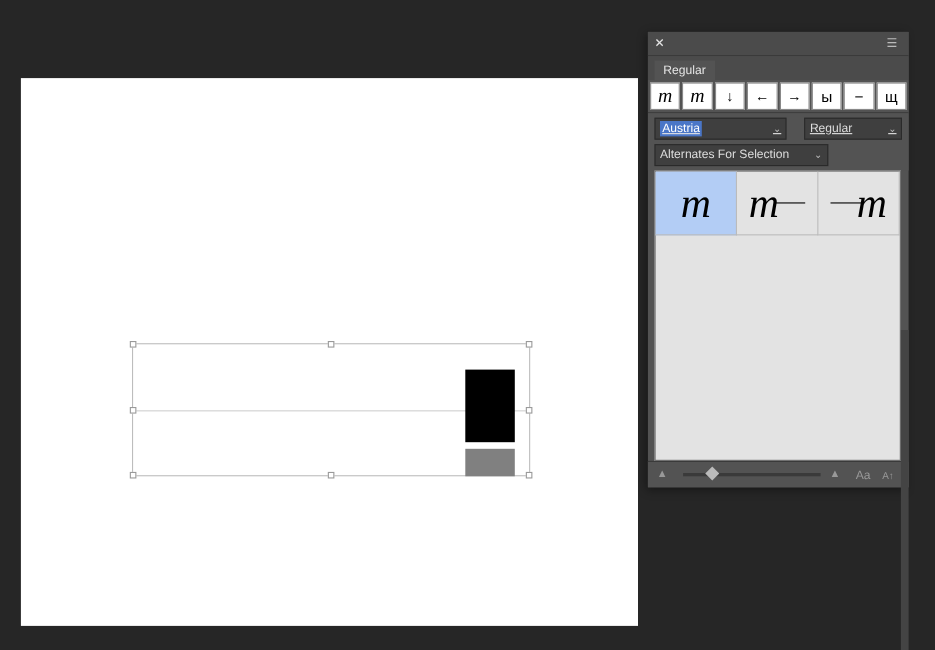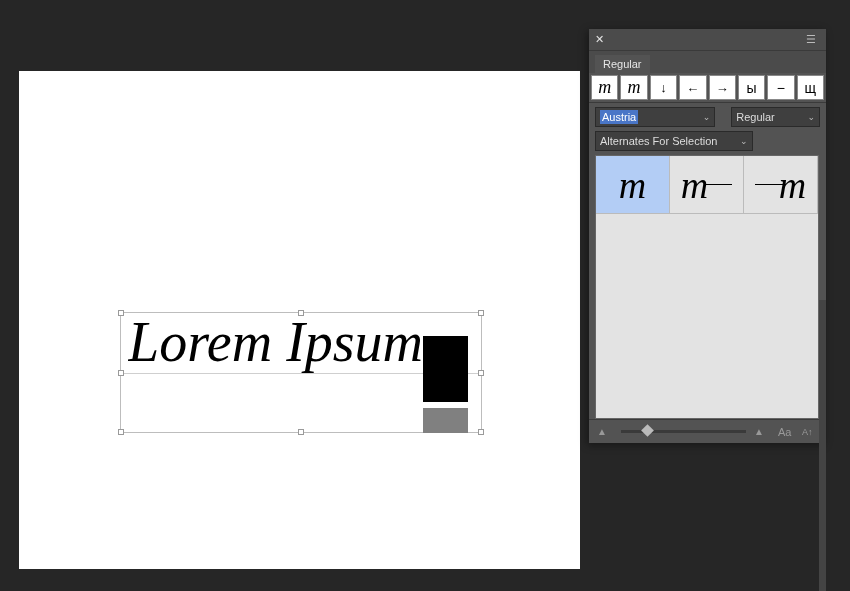--- a/index.html
+++ b/index.html
@@ -117,21 +117,21 @@
     font-size: 18px;
     font-style: italic;
     color: #000;
   }
   .recent-cell:last-child { margin-right: 2px; }
 
   .controls {
     padding: 4px 6px;
     background: #535353;
   }
-  .row1 { display: flex; gap: 16px; margin-bottom: 4px; }
+  .row1 { display: flex; gap: 16px; margin-bottom: 4px; text-decoration: underline; }
   .select {
     background: #3f3f3f;
     border: 1px solid #2a2a2a;
     height: 20px;
     display: flex;
     align-items: center;
     padding: 0 4px 0 4px;
     position: relative;
     color: #ddd;
   }
@@ -222,25 +222,20 @@
       <div class="handle h-tm"></div>
       <div class="handle h-tr"></div>
       <div class="handle h-ml"></div>
       <div class="handle h-mr"></div>
       <div class="handle h-bl"></div>
       <div class="handle h-bm"></div>
       <div class="handle h-br"></div>
     </div>
     <div class="text-sel"></div>
     <div class="caret-block"></div>
-    <div class="script-text">
-      <svg viewBox="0 0 340 70">
-        <text x="0" y="50" font-family="'Brush Script MT', cursive" font-style="italic" font-size="56" fill="#000">Lorem Ipsum</text>
-      </svg>
-    </div>
   </div>
 </div>
 
 <div class="panel">
 
   <div class="panel-header">
     <span class="panel-close">✕</span>
     <span class="panel-menu">☰</span>
   </div>
 

